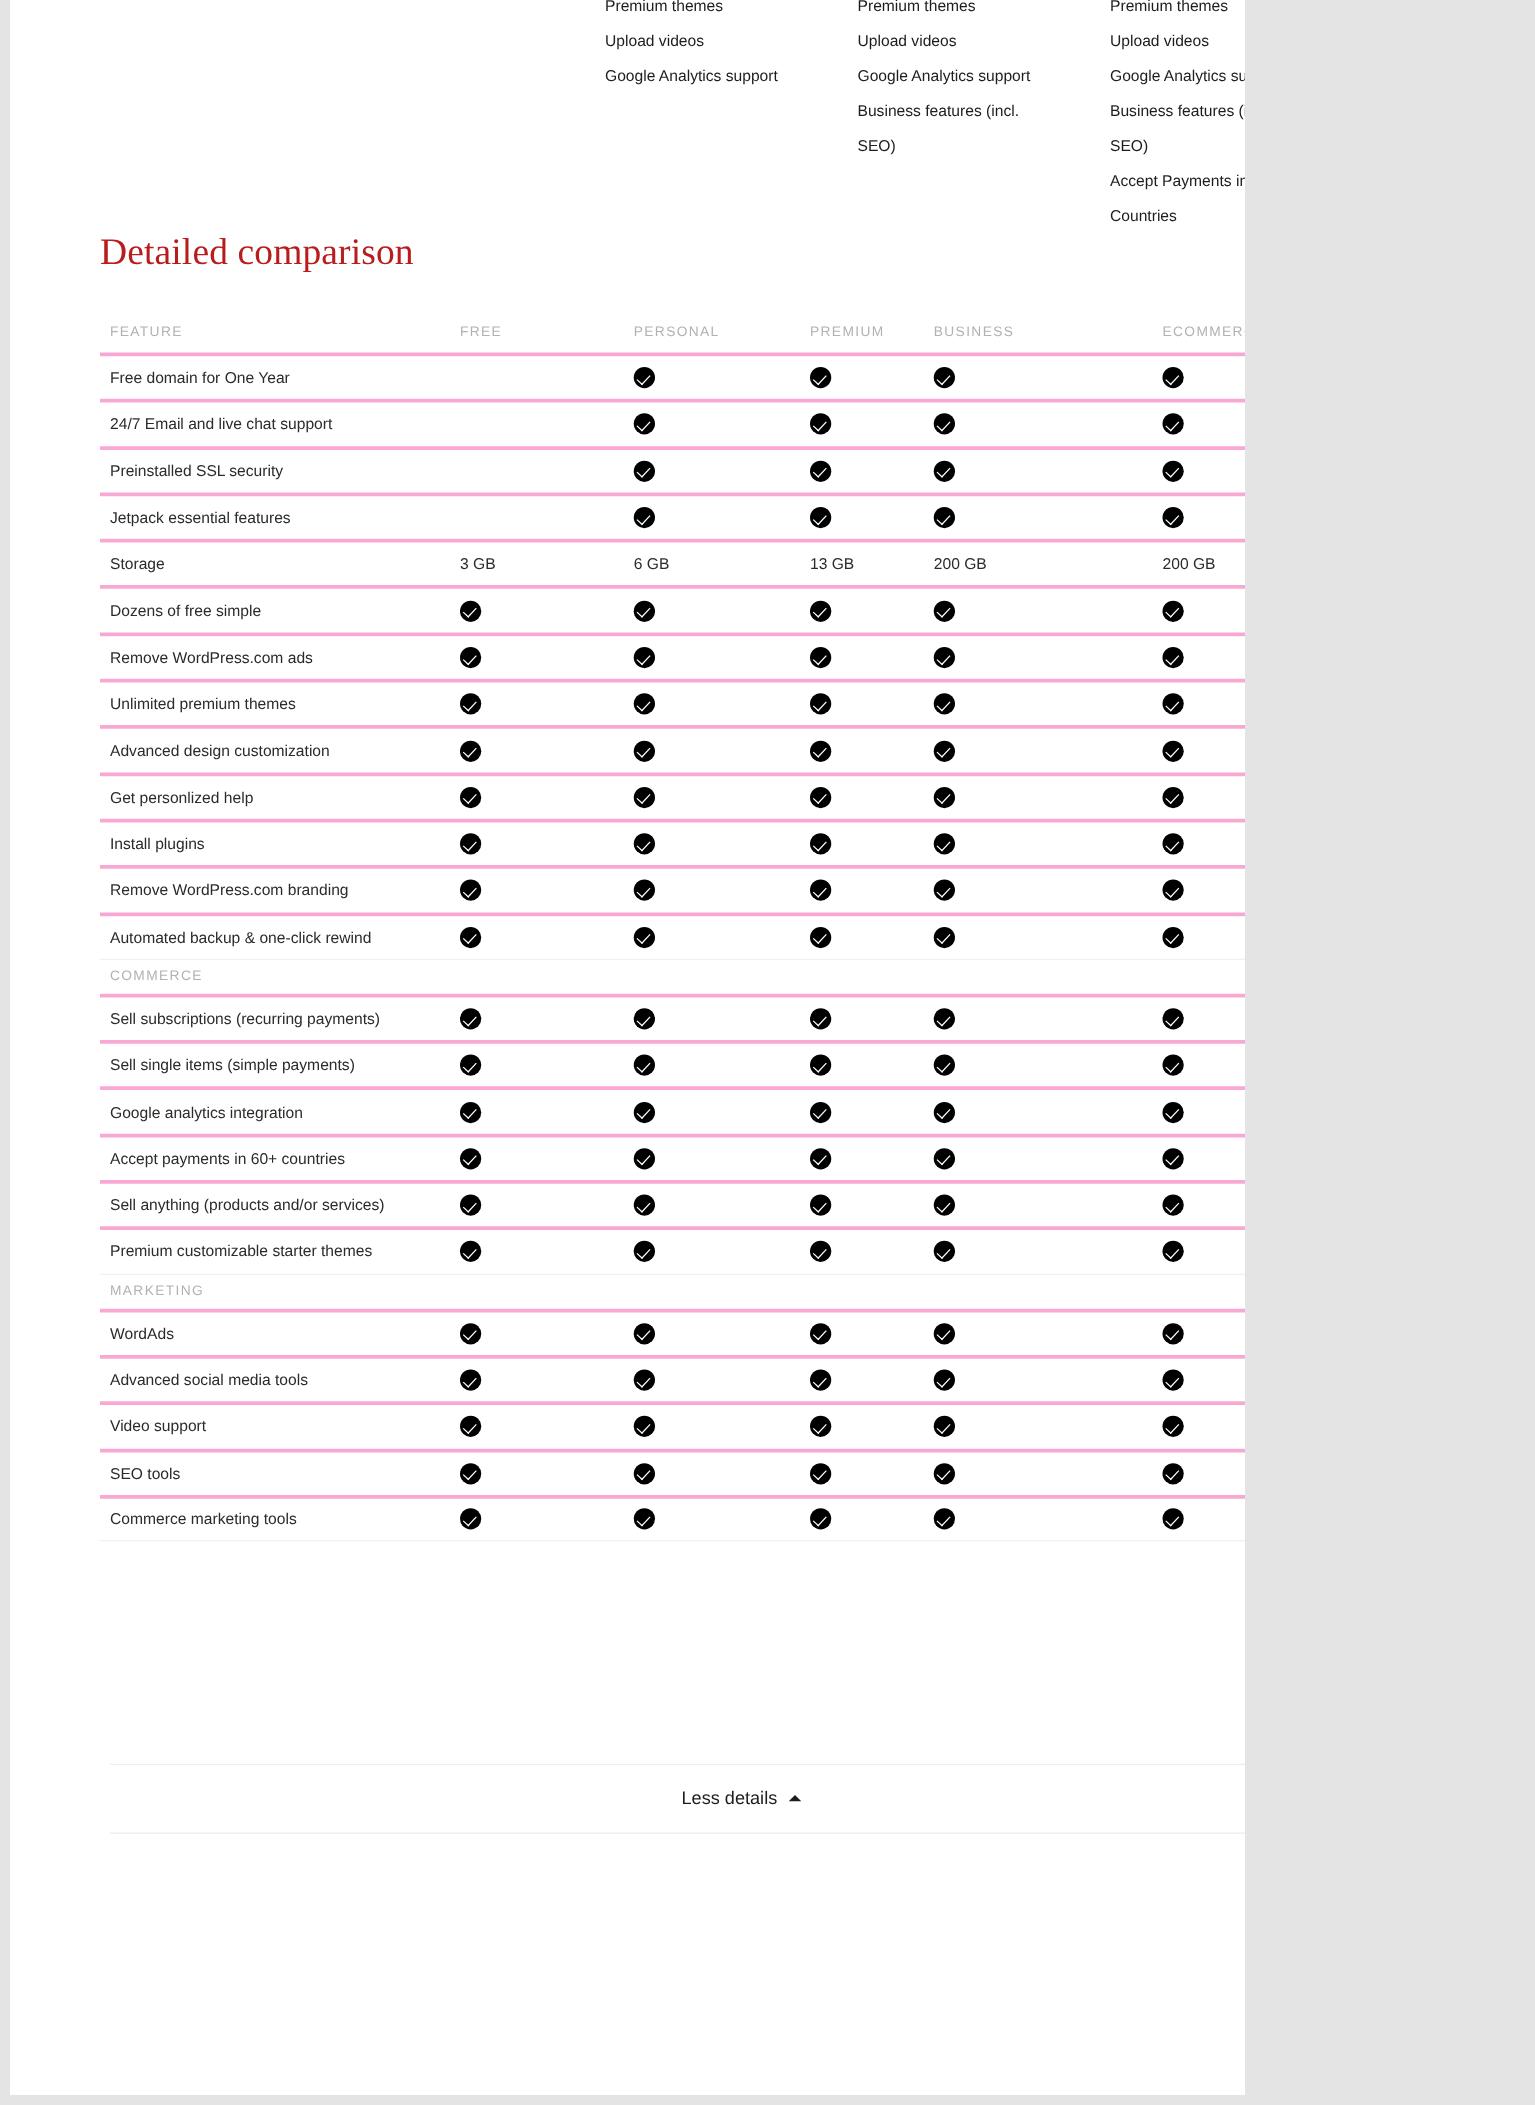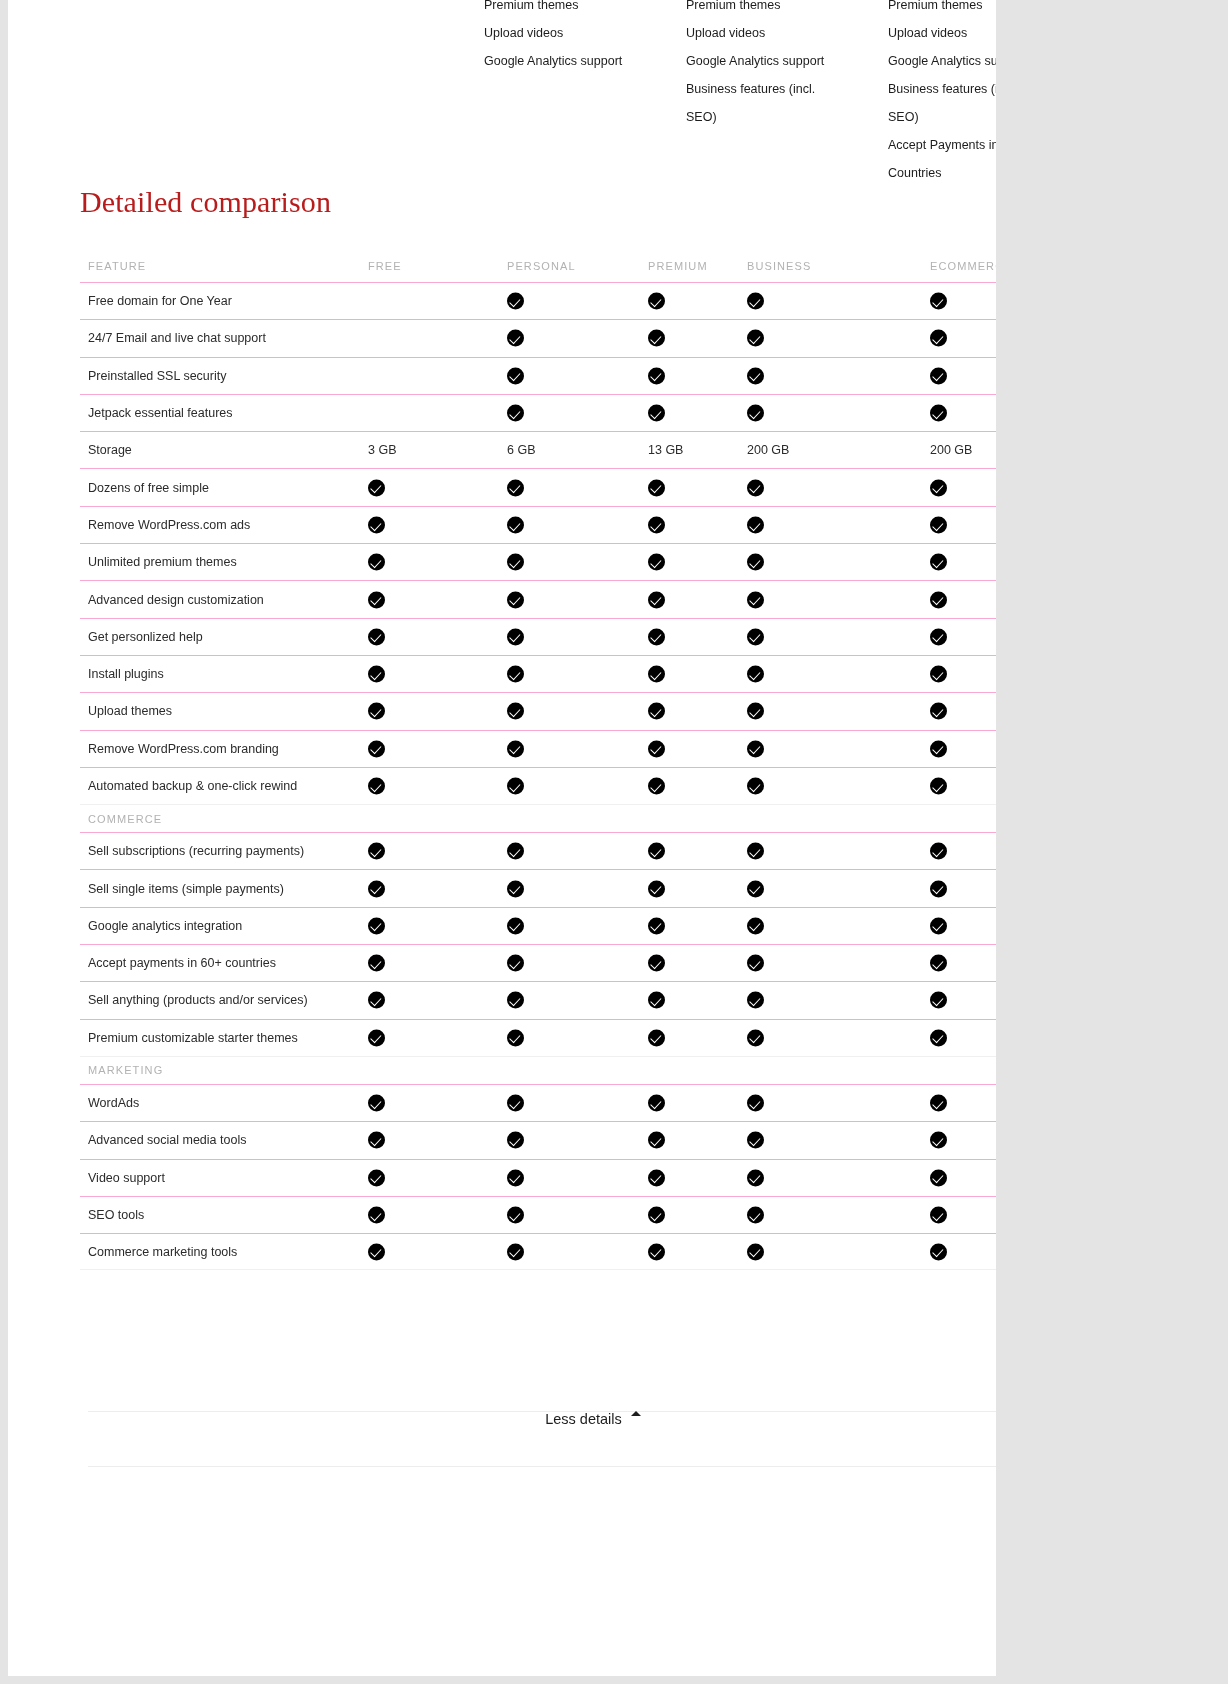--- a/index.html
+++ b/index.html
@@ -56,21 +56,21 @@
   .table {
     position: absolute;
     left: 72px;
     top: 250px;
     width: 1064px;
   }
 
   .trow {
     position: relative;
     height: 37.3px;
-    border-top: 1px solid #f9a8d4;
+    border-top: 3px solid #f9a8d4;
   }
   .trow.head { border-top: none; height: 32px; }
   .trow.group { border-top: 1px solid #f0f0f0; height: 28px; }
   .trow.last { border-bottom: 1px solid #f0f0f0; }
 
   .cell {
     position: absolute;
     top: 50%;
     transform: translateY(-50%);
     font-size: 12.5px;
@@ -128,20 +128,21 @@
   .divider.top    { top: 1411px; }
   .divider.bottom { top: 1466px; }
 
   .less-details {
     position: absolute;
     left: 80px;
     top: 1411px;
     width: 1010px;
     height: 55px;
     display: flex;
+    align-items: center;
     justify-content: center;
     gap: 9px;
     cursor: pointer;
   }
   .less-details .txt {
     font-size: 14.5px;
     color: #1d1d1d;
   }
   .caret-up {
     width: 0; height: 0;
@@ -270,28 +271,20 @@
       </div>
       <div class="trow">
         <span class="cell label">Install plugins</span>
         <span class="cell c-free"><span class="check"></span></span>
         <span class="cell c-personal"><span class="check"></span></span>
         <span class="cell c-premium"><span class="check"></span></span>
         <span class="cell c-business"><span class="check"></span></span>
         <span class="cell c-ecommerce"><span class="check"></span></span>
       </div>
       <div class="trow">
-        <span class="cell label">Upload themes</span>
-        <span class="cell c-free"><span class="check"></span></span>
-        <span class="cell c-personal"><span class="check"></span></span>
-        <span class="cell c-premium"><span class="check"></span></span>
-        <span class="cell c-business"><span class="check"></span></span>
-        <span class="cell c-ecommerce"><span class="check"></span></span>
-      </div>
-      <div class="trow">
         <span class="cell label">Remove WordPress.com branding</span>
         <span class="cell c-free"><span class="check"></span></span>
         <span class="cell c-personal"><span class="check"></span></span>
         <span class="cell c-premium"><span class="check"></span></span>
         <span class="cell c-business"><span class="check"></span></span>
         <span class="cell c-ecommerce"><span class="check"></span></span>
       </div>
       <div class="trow">
         <span class="cell label">Automated backup &amp; one-click rewind</span>
         <span class="cell c-free"><span class="check"></span></span>

